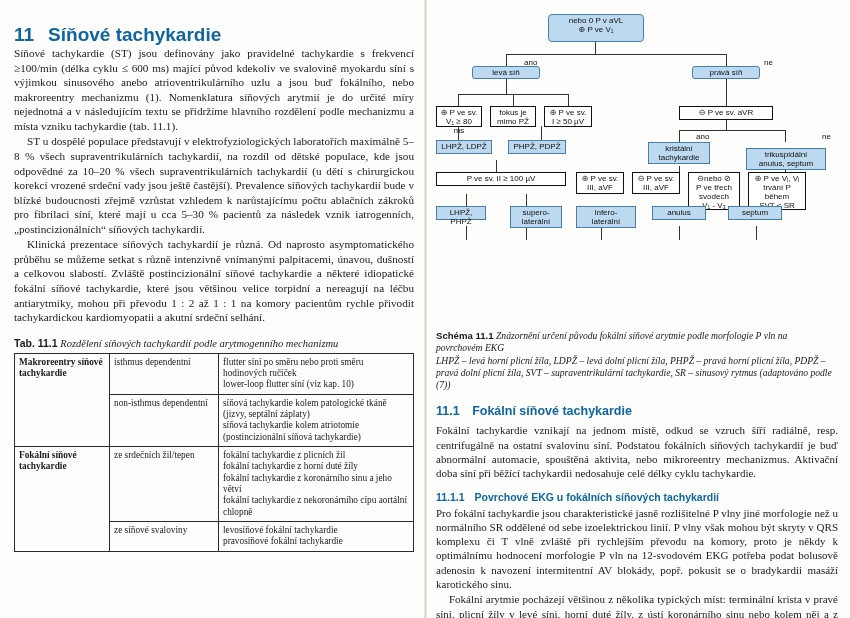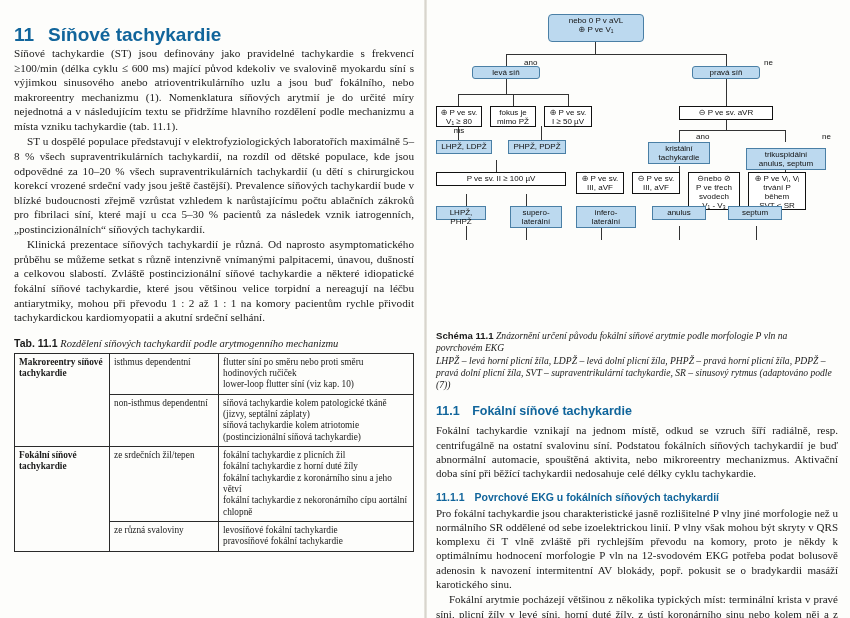--- a/index.html
+++ b/index.html
@@ -142,21 +142,21 @@
         </tr>
         <tr>
           <td class="c1" rowspan="2">Fokální síňové tachykardie</td>
           <td class="c2">ze srdečních žil/tepen</td>
           <td class="c3" style="white-space:pre-line">fokální tachykardie z plicních žil
 fokální tachykardie z horní duté žíly
 fokální tachykardie z koronárního sinu a jeho větví
 fokální tachykardie z nekoronárního cípu aortální chlopně</td>
         </tr>
         <tr>
-          <td class="c2">ze různá svaloviny</td>
+          <td class="c2">ze síňové svaloviny</td>
           <td class="c3" style="white-space:pre-line">levosíňové fokální tachykardie
 pravosíňové fokální tachykardie</td>
         </tr>
       </tbody>
     </table>
   </div>
 
   <div class="col col-right">
 
     <div class="schema">

